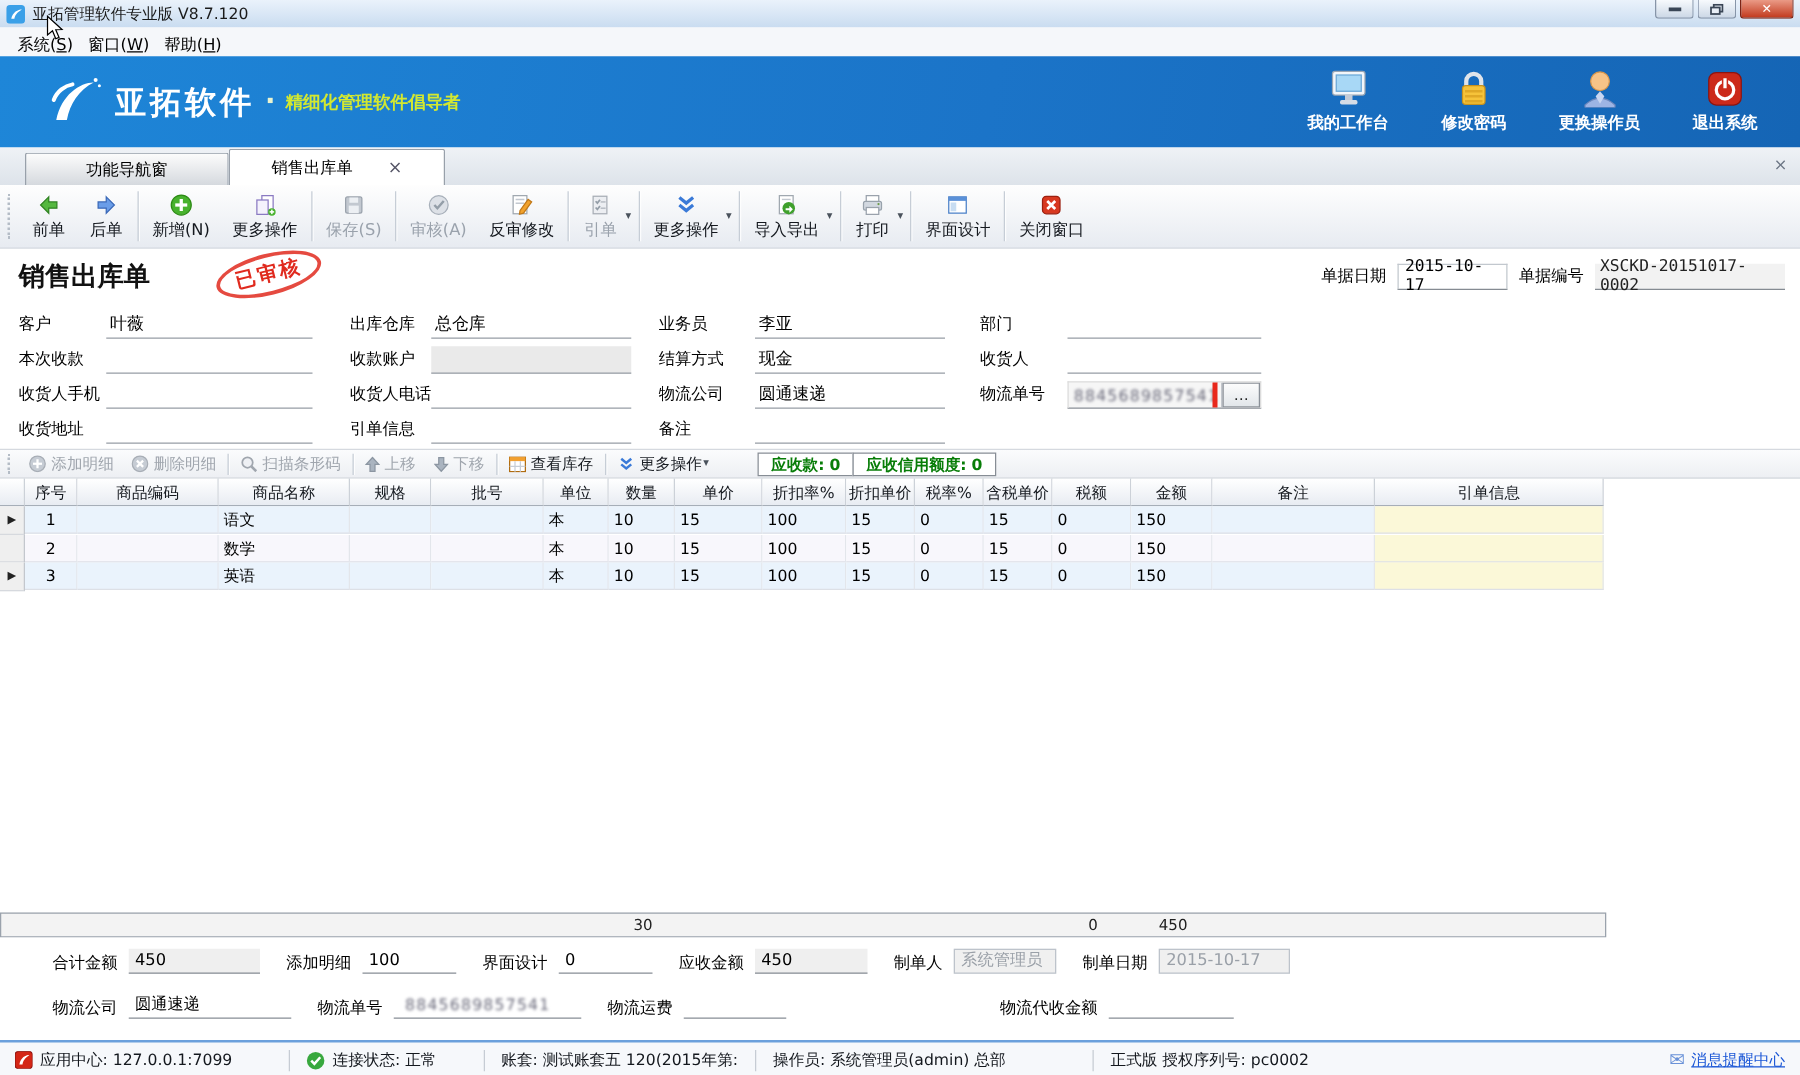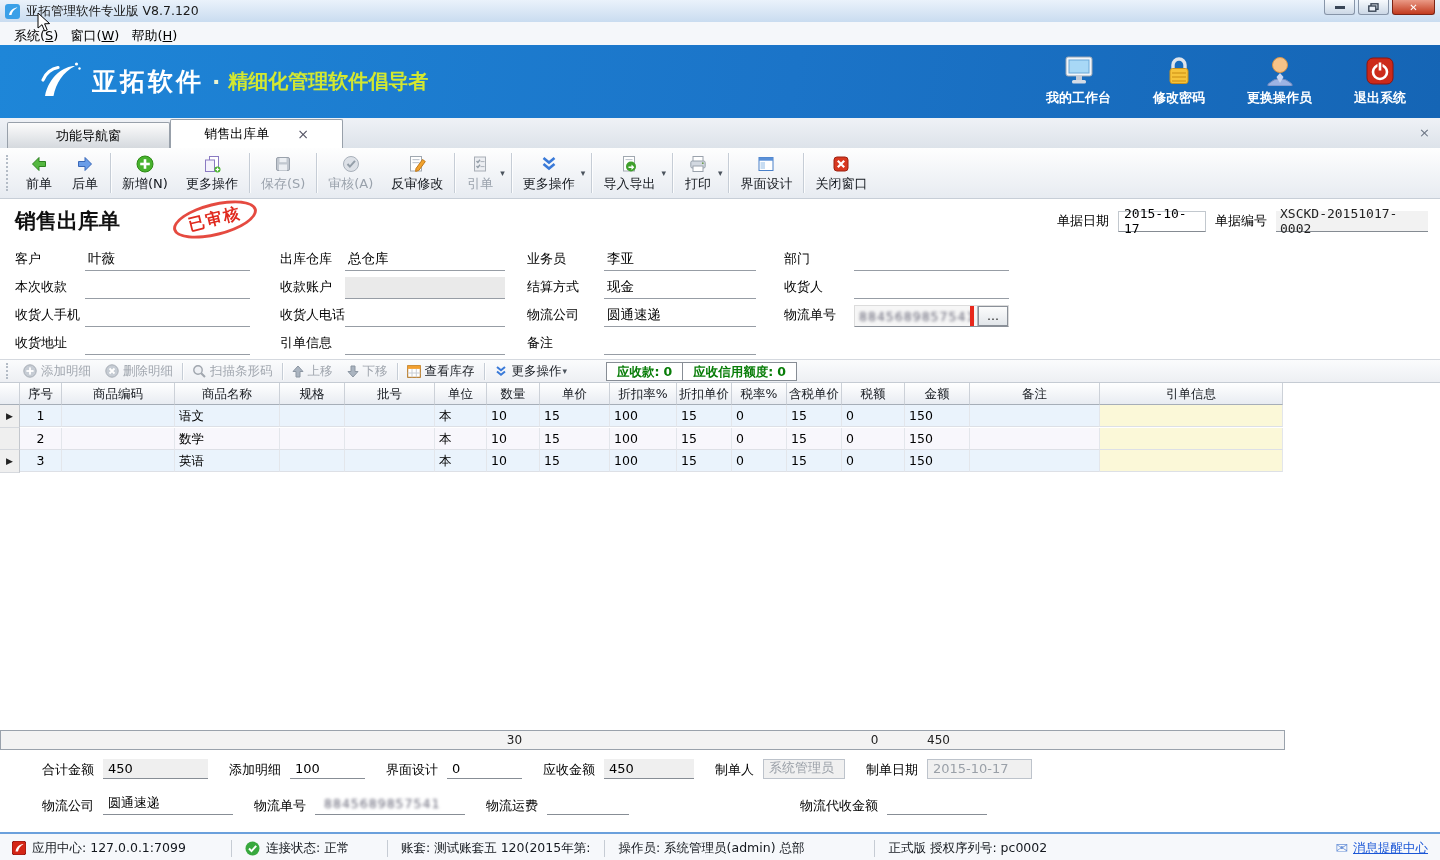--- a/index.html
+++ b/index.html
@@ -20,26 +20,26 @@
   .akey{text-decoration:underline;}
 
   
   .cursor{position:absolute;left:37px;top:12px;z-index:99;}
 
   
   .banner{height:73px;background:linear-gradient(100deg,#1e86d8 0%,#1b74c8 55%,#1565b5 100%);display:flex;align-items:center;color:#fff;}
   .blogo{margin-left:36px;display:flex;}
   .bname{font-size:25px;font-weight:bold;letter-spacing:3px;margin-left:10px;}
   .bdot{font-size:22px;font-weight:bold;margin:0 8px;color:#eaf4d0;}
-  .bslogan{font-size:20px;font-weight:bold;color:#d3e830;}
+  .bslogan{font-size:14px;font-weight:bold;color:#d3e830;}
   .bactions{margin-left:auto;display:flex;gap:42px;padding-right:34px;}
   .baction{display:flex;flex-direction:column;align-items:center;gap:3px;font-size:13px;font-weight:bold;cursor:default;white-space:nowrap;}
 
   
-  .tabstrip{position:relative;height:30px;background:linear-gradient(#eff2f6,#dde3ea);display:flex;align-items:flex-end;padding-left:7px;}
+  .tabstrip{position:relative;height:30px;background:linear-gradient(#eff2f6,#dde3ea);display:flex;align-items:flex-end;padding-left:20px;}
   .tab{box-sizing:border-box;display:flex;align-items:center;justify-content:center;font-size:13px;cursor:default;}
   .tab.inactive{width:163px;height:26px;background:linear-gradient(#fcfcfc,#d5d9de);border:1px solid #98a0aa;border-bottom:none;border-radius:2px 2px 0 0;}
   .tab.active{width:173px;height:29px;background:#fff;border:1px solid #98a0aa;border-bottom:none;border-radius:2px 2px 0 0;position:relative;z-index:2;}
   .tabx{margin-left:28px;color:#556;font-size:14px;line-height:12px;}
   .stripx{position:absolute;right:10px;top:7px;color:#6b7584;font-size:13px;}
 
   
   .toolbar{height:50px;background:linear-gradient(#fefefe,#e7ebf1);border-bottom:1px solid #c7ced7;display:flex;align-items:center;padding-left:4px;}
   .grip{width:3px;height:36px;border-left:2px dotted #b4bcc6;margin:0 5px 0 2px;}
   .tgroup{display:flex;align-items:center;}

